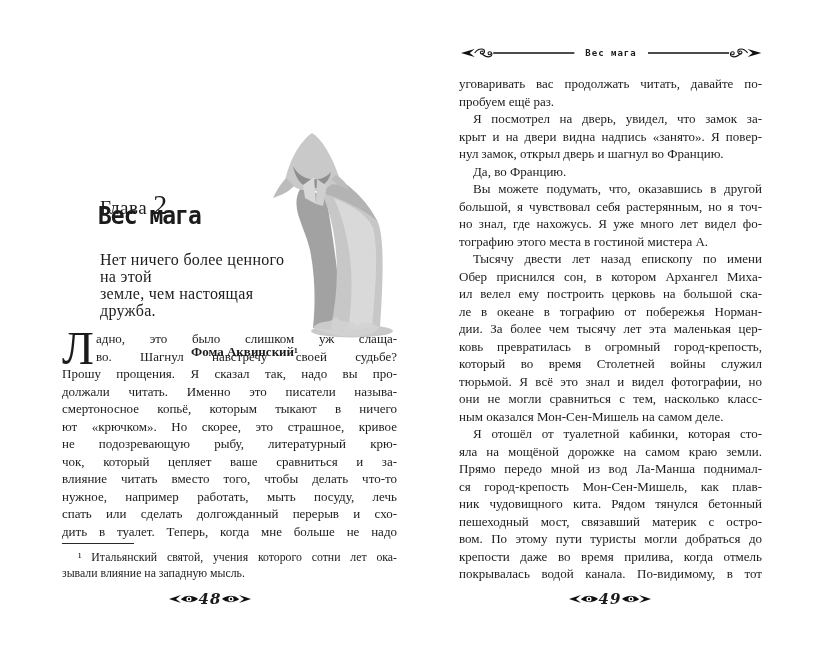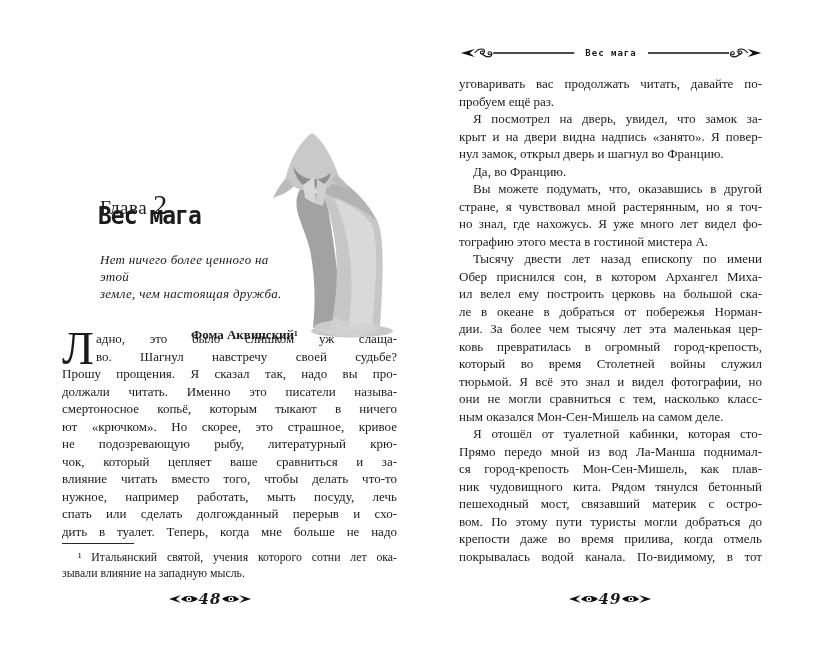--- a/index.html
+++ b/index.html
@@ -18,21 +18,21 @@
   #chapter-label .word { font-size:19px; letter-spacing:0.5px; }
   #chapter-label .num  { font-size:28px; margin-left:6px; }
   #chapter-title {
     left:98px; top:201px;
     font-family:"DejaVu Sans Mono", monospace;
     font-weight:bold; font-size:23px; letter-spacing:-1px;
     transform: scaleY(1.08); transform-origin: left top;
   }
   #epigraph { left:100px; top:251px; width:198px; }
   .epiline {
-    font-style: italic; font-size:13px; line-height:17px;
+    font-size:16px; line-height:17px;
     letter-spacing:0.3px;
   }
   #epigraph-attrib {
     margin-top:25px; text-align:right;
     font-weight:bold; font-size:13px;
   }
   #figure-illo { left:272px; top:128px; width:130px; height:212px; }
 
   #left-body { left:62px; top:330px; width:335px; font-size:13px; }
   #right-body { left:459px; top:75px; width:303px; font-size:13px; }
@@ -177,34 +177,35 @@
   </div>
 
   <div class="abs" id="right-body">
       <div class="bodyline">уговаривать вас продолжать читать, давайте по-</div>
       <div class="bodyline end">пробуем ещё раз.</div>
       <div class="bodyline ind">Я посмотрел на дверь, увидел, что замок за-</div>
       <div class="bodyline">крыт и на двери видна надпись «занято». Я повер-</div>
       <div class="bodyline end">нул замок, открыл дверь и шагнул во Францию.</div>
       <div class="bodyline ind end">Да, во Францию.</div>
       <div class="bodyline ind">Вы можете подумать, что, оказавшись в другой</div>
-      <div class="bodyline">стране, я чувствовал мной растерянным, но я точ-</div>
+      <div class="bodyline">большой, я чувствовал себя растерянным, но я точ-</div>
       <div class="bodyline">но знал, где нахожусь. Я уже много лет видел фо-</div>
       <div class="bodyline end">тографию этого места в гостиной мистера А.</div>
       <div class="bodyline ind">Тысячу двести лет назад епископу по имени</div>
       <div class="bodyline">Обер приснился сон, в котором Архангел Миха-</div>
       <div class="bodyline">ил велел ему построить церковь на большой ска-</div>
-      <div class="bodyline">ле в океане в добраться от побережья Норман-</div>
+      <div class="bodyline">ле в океане в тографию от побережья Норман-</div>
       <div class="bodyline">дии. За более чем тысячу лет эта маленькая цер-</div>
       <div class="bodyline">ковь превратилась в огромный город-крепость,</div>
       <div class="bodyline">который во время Столетней войны служил</div>
       <div class="bodyline">тюрьмой. Я всё это знал и видел фотографии, но</div>
       <div class="bodyline">они не могли сравниться с тем, насколько класс-</div>
       <div class="bodyline end">ным оказался Мон-Сен-Мишель на самом деле.</div>
       <div class="bodyline ind">Я отошёл от туалетной кабинки, которая сто-</div>
+      <div class="bodyline">яла на мощёной дорожке на самом краю земли.</div>
       <div class="bodyline">Прямо передо мной из вод Ла-Манша поднимал-</div>
       <div class="bodyline">ся город-крепость Мон-Сен-Мишель, как плав-</div>
       <div class="bodyline">ник чудовищного кита. Рядом тянулся бетонный</div>
       <div class="bodyline">пешеходный мост, связавший материк с остро-</div>
       <div class="bodyline">вом. По этому пути туристы могли добраться до</div>
       <div class="bodyline">крепости даже во время прилива, когда отмель</div>
       <div class="bodyline">покрывалась водой канала. По-видимому, в тот</div>
     </div>
 
   <div class="abs pagenum-wrap" id="pagenum-right">

